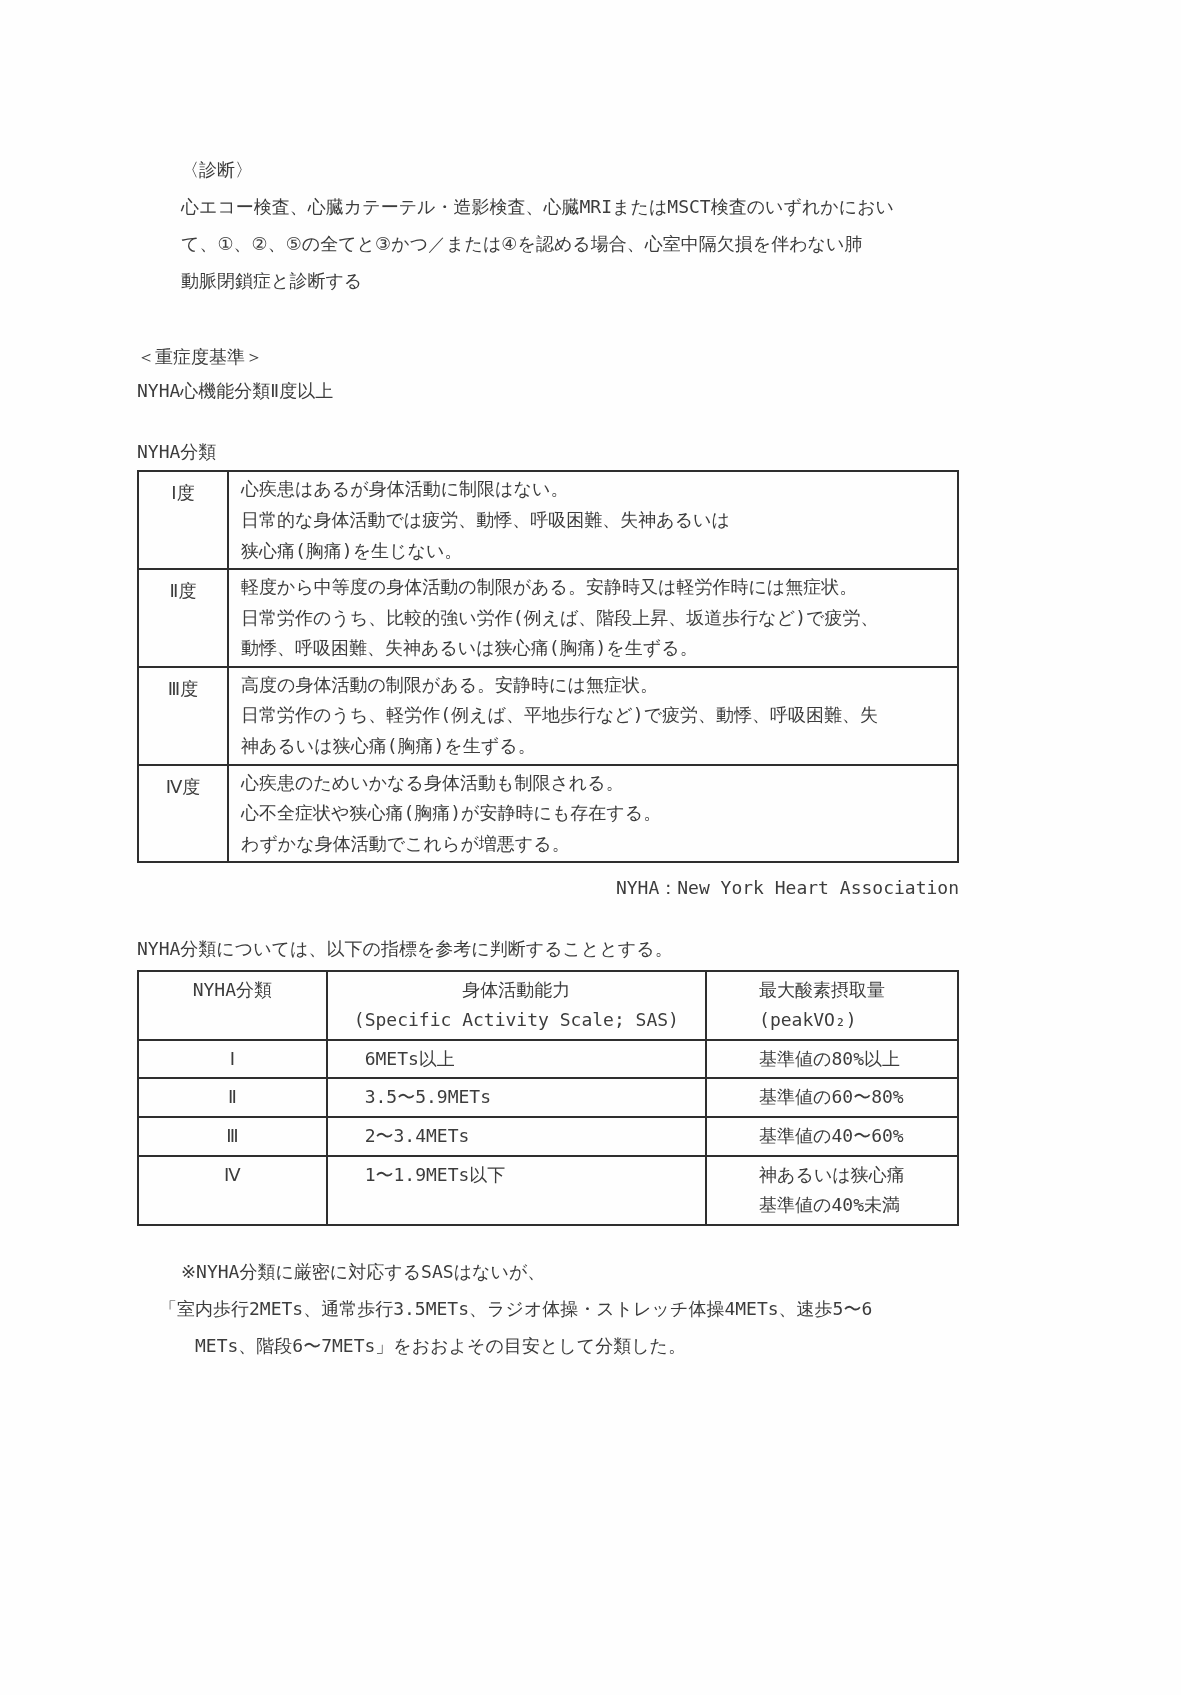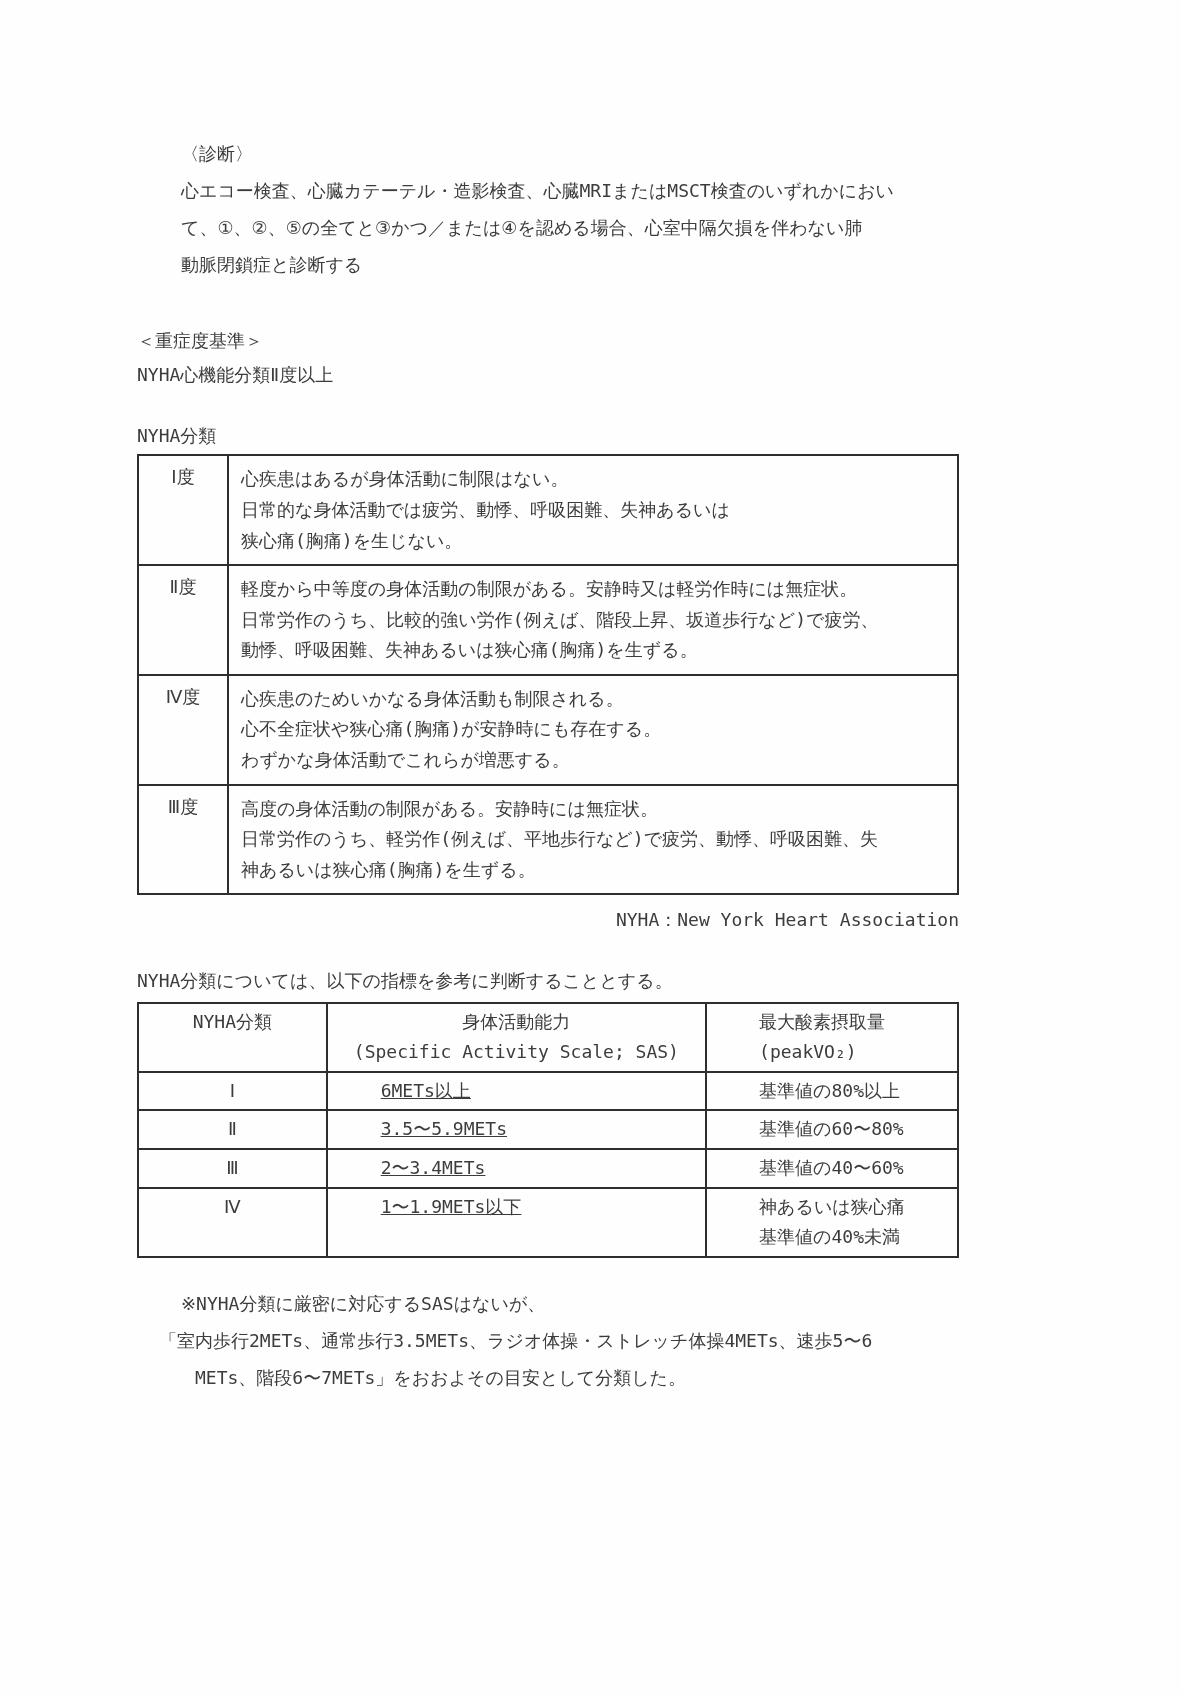--- a/index.html
+++ b/index.html
@@ -7,53 +7,53 @@
   .page {
     position: relative;
     width: 1181px;
     height: 1695px;
     background: #fefefe;
     font-family: "DejaVu Sans Mono", "DejaVu Sans", monospace;
     color: #3c3c3c;
     font-size: 18px;
     overflow: hidden;
   }
-  .content { position: absolute; left: 137px; top: 136px; width: 822px; }
+  .content { position: absolute; left: 137px; top: 152px; width: 822px; }
   .pre { white-space: pre-line; }
 
   .diag-block { margin-left: 44px; line-height: 2.05; }
 
   .sev-heading { margin-top: 40px; line-height: 1.9; }
   .sev-criteria { line-height: 1.9; }
 
   .table-caption { margin-top: 28px; line-height: 1.8; margin-bottom: 2px; }
 
   table { border-collapse: collapse; width: 822px; table-layout: fixed; }
   td, th {
     border: 2px solid #2e2e2e;
     font-weight: normal;
     font-size: 18px;
     vertical-align: top;
   }
 
   .nyha-table td.grade { width: 90px; text-align: center; padding: 6px 4px; line-height: 1.7; }
-  .nyha-table td.desc { padding: 8px 12px; line-height: 1.7; }
+  .nyha-table td.desc { padding: 2px 12px; line-height: 1.7; }
 
   .attribution { text-align: right; margin-top: 10px; line-height: 1.7; }
 
   .index-note { margin-top: 30px; line-height: 1.7; }
 
   .sas-table { margin-top: 5px; }
   .sas-table th { padding: 3px 8px; line-height: 1.7; }
   .sas-table th.c1 { width: 185px; text-align: center; }
   .sas-table th.c2 { width: 372px; text-align: center; }
   .sas-table th.c3 { width: 247px; text-align: left; padding-left: 52px; }
   .sas-table td { padding: 3px 8px; line-height: 1.7; }
   .sas-table td.c1 { text-align: center; }
-  .sas-table td.c2 { padding-left: 53px; text-decoration: underline; }
+  .sas-table td.c2 { padding-left: 37px; }
   .sas-table td.c3 { padding-left: 52px; }
 
   .footnotes { margin-top: 28px; line-height: 2.05; }
   .fn-0 { margin-left: 44px; }
   .fn-1 { margin-left: 22px; }
   .fn-2 { margin-left: 58px; }
 </style>
 </head>
 <body>
 
@@ -80,30 +80,30 @@
 日常的な身体活動では疲労、動悸、呼吸困難、失神あるいは
 狭心痛(胸痛)を生じない。</td>
         </tr>
         <tr>
           <td class="grade">Ⅱ度</td>
           <td class="desc pre">軽度から中等度の身体活動の制限がある。安静時又は軽労作時には無症状。
 日常労作のうち、比較的強い労作(例えば、階段上昇、坂道歩行など)で疲労、
 動悸、呼吸困難、失神あるいは狭心痛(胸痛)を生ずる。</td>
         </tr>
         <tr>
+          <td class="grade">Ⅲ度</td>
+          <td class="desc pre">高度の身体活動の制限がある。安静時には無症状。
+日常労作のうち、軽労作(例えば、平地歩行など)で疲労、動悸、呼吸困難、失
+神あるいは狭心痛(胸痛)を生ずる。</td>
+        </tr>
+        <tr>
           <td class="grade">Ⅳ度</td>
           <td class="desc pre">心疾患のためいかなる身体活動も制限される。
 心不全症状や狭心痛(胸痛)が安静時にも存在する。
 わずかな身体活動でこれらが増悪する。</td>
-        </tr>
-        <tr>
-          <td class="grade">Ⅲ度</td>
-          <td class="desc pre">高度の身体活動の制限がある。安静時には無症状。
-日常労作のうち、軽労作(例えば、平地歩行など)で疲労、動悸、呼吸困難、失
-神あるいは狭心痛(胸痛)を生ずる。</td>
         </tr>
       </tbody>
     </table>
 
     <div class="attribution">NYHA：New York Heart Association</div>
 
     <div class="index-note">NYHA分類については、以下の指標を参考に判断することとする。</div>
 
     <table class="sas-table">
       <thead>

